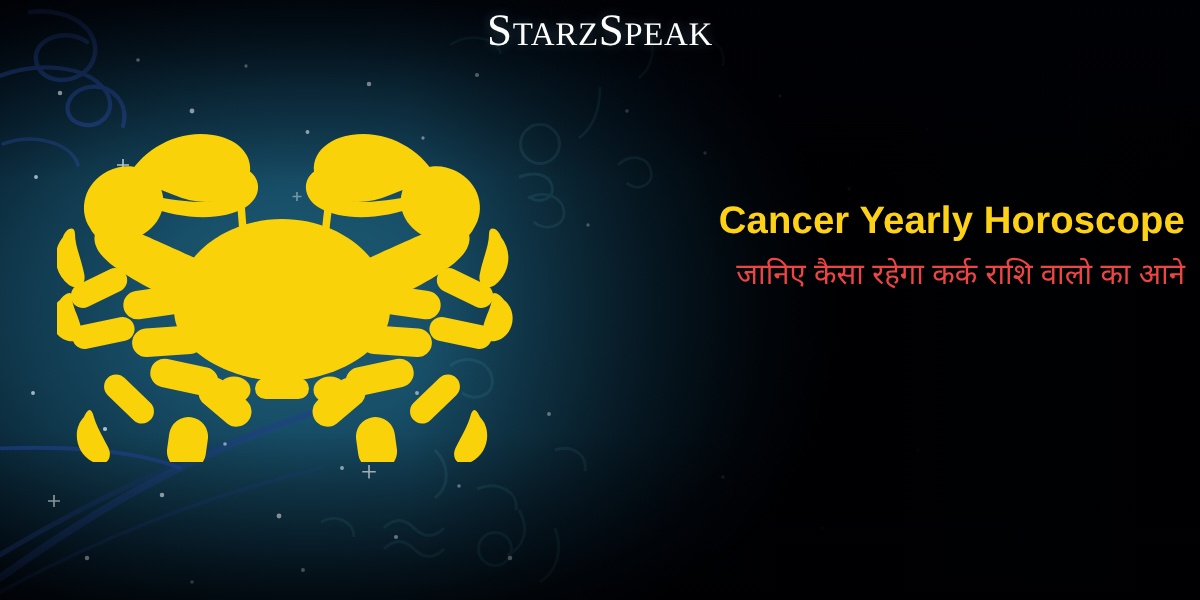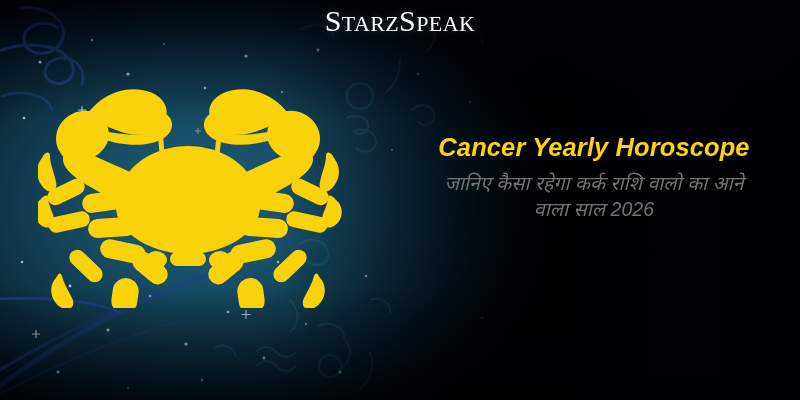--- a/index.html
+++ b/index.html
@@ -45,33 +45,32 @@
     line-height:1;
     white-space:nowrap;
     text-shadow:0 0 8px rgba(140,190,220,.33);
   }
   #logo .cap{font-size:30px;}
   #logo .sc{font-size:22px;}
 
   
   #text-block{
     position:absolute;left:398px;top:133px;width:392px;
-    text-align:center;
-    font-style:italic;
+    text-align:right;
   }
   #headline{
     color:#fcd116;
     font-size:25.5px;
     font-weight:600;
     line-height:1.14;
     margin:0;
     letter-spacing:.1px;
   }
   #subhead{
-    color:#737373;
+    color:#ef4444;
     font-size:19.5px;
     font-weight:500;
     line-height:1.32;
     margin:9px 0 0 0;
     letter-spacing:.05px;
   }
 </style>
 </head>
 <body>
 
@@ -260,17 +259,16 @@
   <div id="logo">
     <span class="cap">S</span><span class="sc">TARZ</span><span class="cap">S</span><span class="sc">PEAK</span>
   </div>
 
   <div id="text-block">
     <h1 id="headline">
       <span>Cancer Yearly Horoscope</span><br>
     </h1>
     <p id="subhead">
       <span>जानिए कैसा रहेगा कर्क राशि वालो का आने</span><br>
-      <span>वाला साल 2026</span>
     </p>
   </div>
 
 </div>
 
 </body></html>

